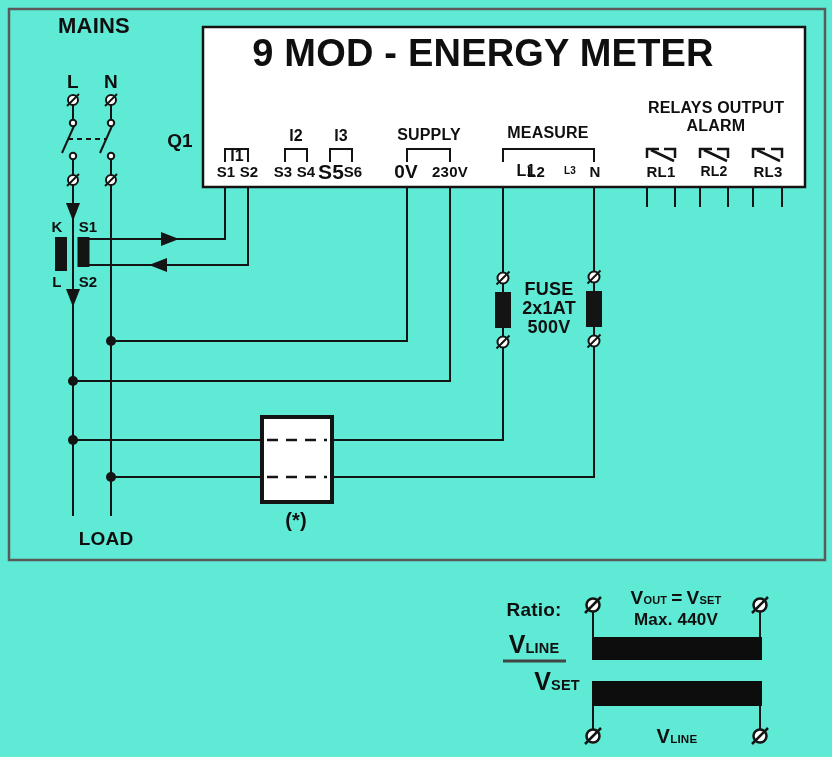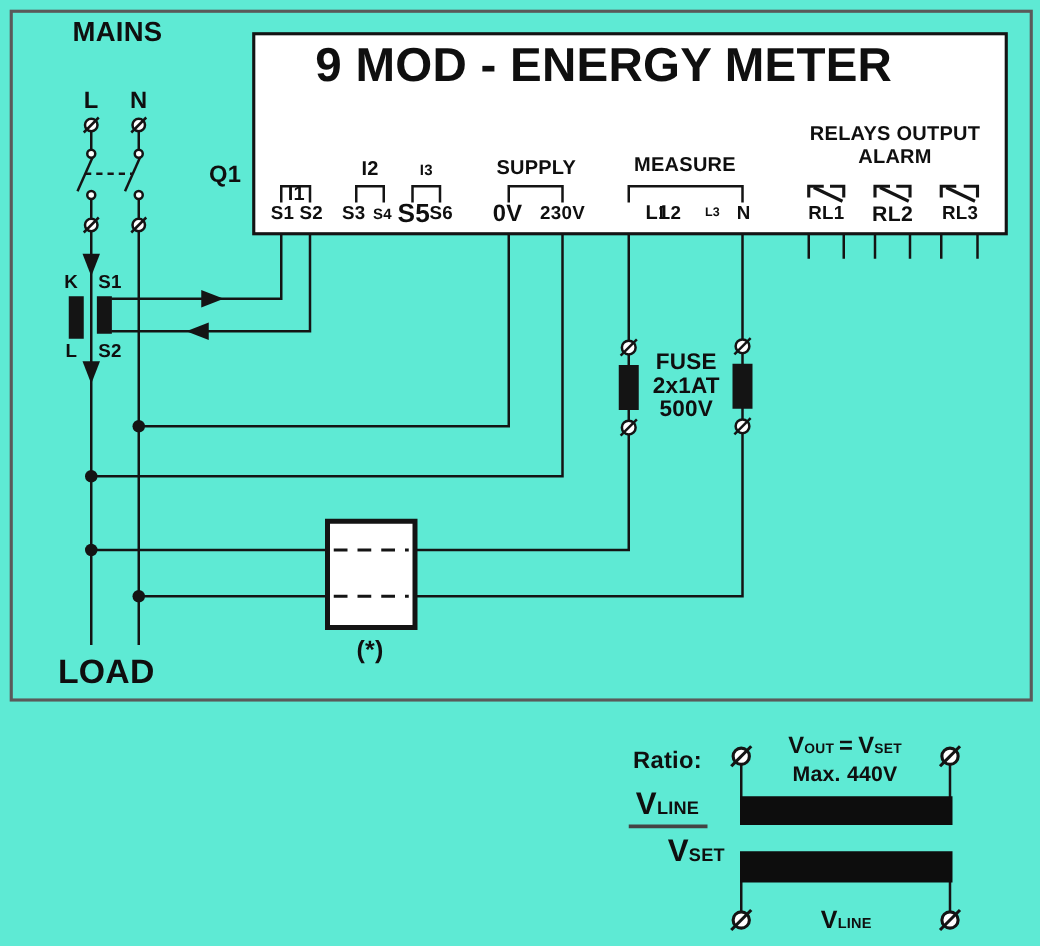--- a/index.html
+++ b/index.html
@@ -190,46 +190,46 @@
   <div class="lbl" style="left:94px;top:26px;font-size:22px;">MAINS</div>
   <div class="lbl" style="left:73px;top:81px;font-size:19px;">L</div>
   <div class="lbl" style="left:111px;top:81px;font-size:19px;">N</div>
   <div class="lbl" style="left:136px;top:140px;font-size:19px;margin-left:44px;">Q1</div>
 
   <div class="lbl" style="left:57px;top:226px;font-size:15px;">K</div>
   <div class="lbl" style="left:88px;top:226px;font-size:15px;">S1</div>
   <div class="lbl" style="left:57px;top:281px;font-size:15px;">L</div>
   <div class="lbl" style="left:88px;top:281px;font-size:15px;">S2</div>
 
-  <div class="lbl" style="left:85px;top:538px;font-size:27px;">LOAD</div>
+  <div class="lbl" style="left:106px;top:538px;font-size:19px;">LOAD</div>
 
   <div class="lbl" style="left:483px;top:53px;font-size:38px;">9 MOD - ENERGY METER</div>
 
   <div class="lbl" style="left:237px;top:136px;font-size:16px;margin-top:20px;">I1</div>
   <div class="lbl" style="left:296px;top:136px;font-size:16px;">I2</div>
-  <div class="lbl" style="left:341px;top:136px;font-size:12px;">I3</div>
+  <div class="lbl" style="left:341px;top:136px;font-size:16px;">I3</div>
   <div class="lbl" style="left:429px;top:135px;font-size:16px;">SUPPLY</div>
   <div class="lbl" style="left:548px;top:133px;font-size:16px;">MEASURE</div>
   <div class="lbl" style="left:716px;top:108px;font-size:16px;">RELAYS OUTPUT</div>
   <div class="lbl" style="left:716px;top:126px;font-size:16px;">ALARM</div>
 
   <div class="lbl" style="left:226px;top:171px;font-size:15px;">S1</div>
   <div class="lbl" style="left:249px;top:171px;font-size:15px;">S2</div>
   <div class="lbl" style="left:283px;top:171px;font-size:15px;">S3</div>
-  <div class="lbl" style="left:306px;top:171px;font-size:12px;">S4</div>
+  <div class="lbl" style="left:306px;top:171px;font-size:15px;">S4</div>
   <div class="lbl" style="left:331px;top:171px;font-size:21px;">S5</div>
   <div class="lbl" style="left:353px;top:171px;font-size:15px;">S6</div>
   <div class="lbl" style="left:406px;top:171px;font-size:19px;">0V</div>
   <div class="lbl" style="left:450px;top:171px;font-size:15px;">230V</div>
   <div class="lbl" style="left:526px;top:171px;font-size:16px;">L1</div>
   <div class="lbl" style="left:536px;top:171px;font-size:15px;">L2</div>
   <div class="lbl" style="left:570px;top:171px;font-size:10px;">L3</div>
   <div class="lbl" style="left:595px;top:171px;font-size:15px;">N</div>
   <div class="lbl" style="left:661px;top:171px;font-size:15px;">RL1</div>
-  <div class="lbl" style="left:714px;top:171px;font-size:17px;">RL2</div>
+  <div class="lbl" style="left:714px;top:171px;font-size:14px;">RL2</div>
   <div class="lbl" style="left:768px;top:171px;font-size:15px;">RL3</div>
 
   <div class="lbl" style="left:549px;top:289px;font-size:18px;">FUSE</div>
   <div class="lbl" style="left:549px;top:308px;font-size:18px;">2x1AT</div>
   <div class="lbl" style="left:549px;top:327px;font-size:18px;">500V</div>
 
   <div class="lbl" style="left:296px;top:520px;font-size:20px;">(*)</div>
 
   <div class="lbl" style="left:534px;top:609px;font-size:19px;">Ratio:</div>
   <div class="lbl" style="left:534px;top:644px;font-size:25px;"><span>V</span><span class="sub">LINE</span></div>

